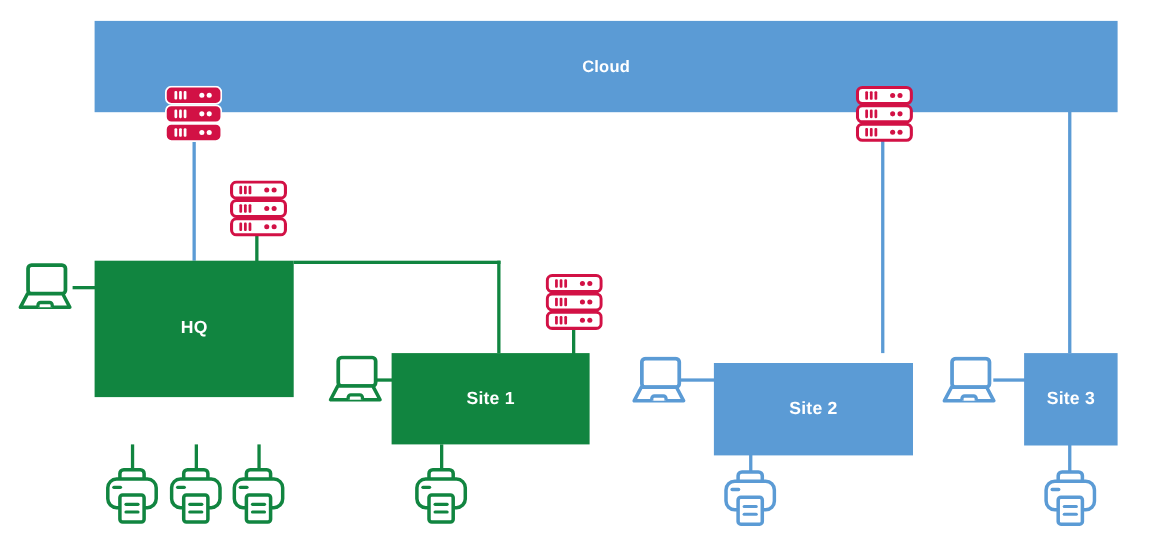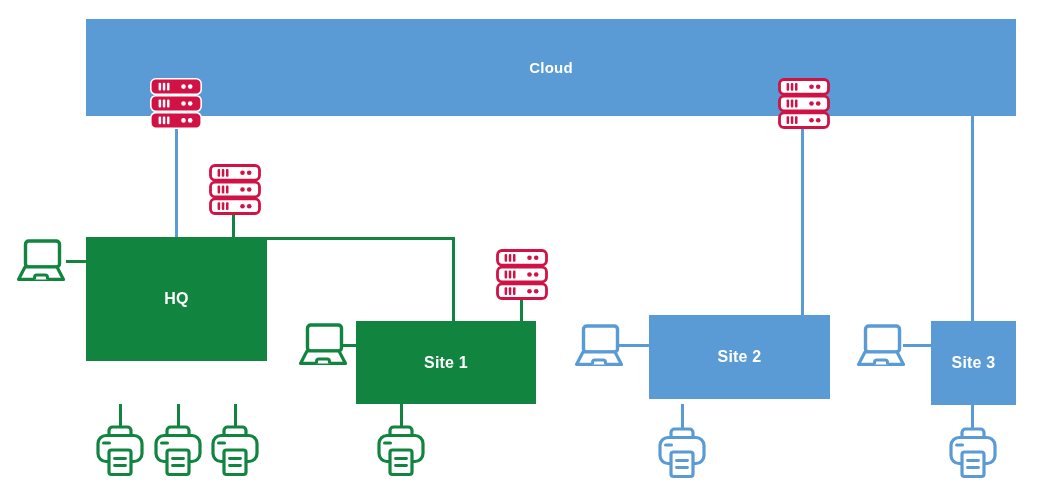--- a/index.html
+++ b/index.html
@@ -124,30 +124,30 @@
   <div class="conn h green" style="left:342px; top:344px; width:28px;"></div>
   <div class="conn h blue" style="left:615px; top:344px; width:36px;"></div>
   <div class="conn h blue" style="left:903px; top:344px; width:30px;"></div>
   <div class="conn v green" style="left:119px; top:404px; height:23px;"></div>
   <div class="conn v green" style="left:177px; top:404px; height:23px;"></div>
   <div class="conn v green" style="left:234px; top:404px; height:23px;"></div>
   <div class="conn v green" style="left:400px; top:404px; height:23px;"></div>
   <div class="conn v blue" style="left:681px; top:404px; height:25px;"></div>
   <div class="conn v blue" style="left:971px; top:404px; height:25px;"></div>
 
-  <div class="node blue" style="left:86px;  top:19px;  width:930px; height:97px;">
+  <div class="node blue" style="left:86px;  top:19px;  width:930px; height:83px;">
     <span class="node-label cloud-size">Cloud</span>
   </div>
   <div class="node green" style="left:86px;  top:237px; width:181px; height:124px;">
     <span class="node-label">HQ</span>
   </div>
   <div class="node green" style="left:356px; top:321px; width:180px; height:83px;">
     <span class="node-label">Site 1</span>
   </div>
-  <div class="node blue" style="left:649px; top:315px; width:181px; height:84px;">
+  <div class="node blue" style="left:649px; top:330px; width:181px; height:84px;">
     <span class="node-label">Site 2</span>
   </div>
   <div class="node blue" style="left:931px; top:321px; width:85px;  height:84px;">
     <span class="node-label">Site 3</span>
   </div>
 
   <svg class="icon red" style="left:150px; top:78px;" width="52" height="51">
       <use href="#sym-server-filled" xlink:href="#sym-server-filled"></use>
     </svg>
   <svg class="icon red" style="left:209px; top:164px;" width="52" height="51">

